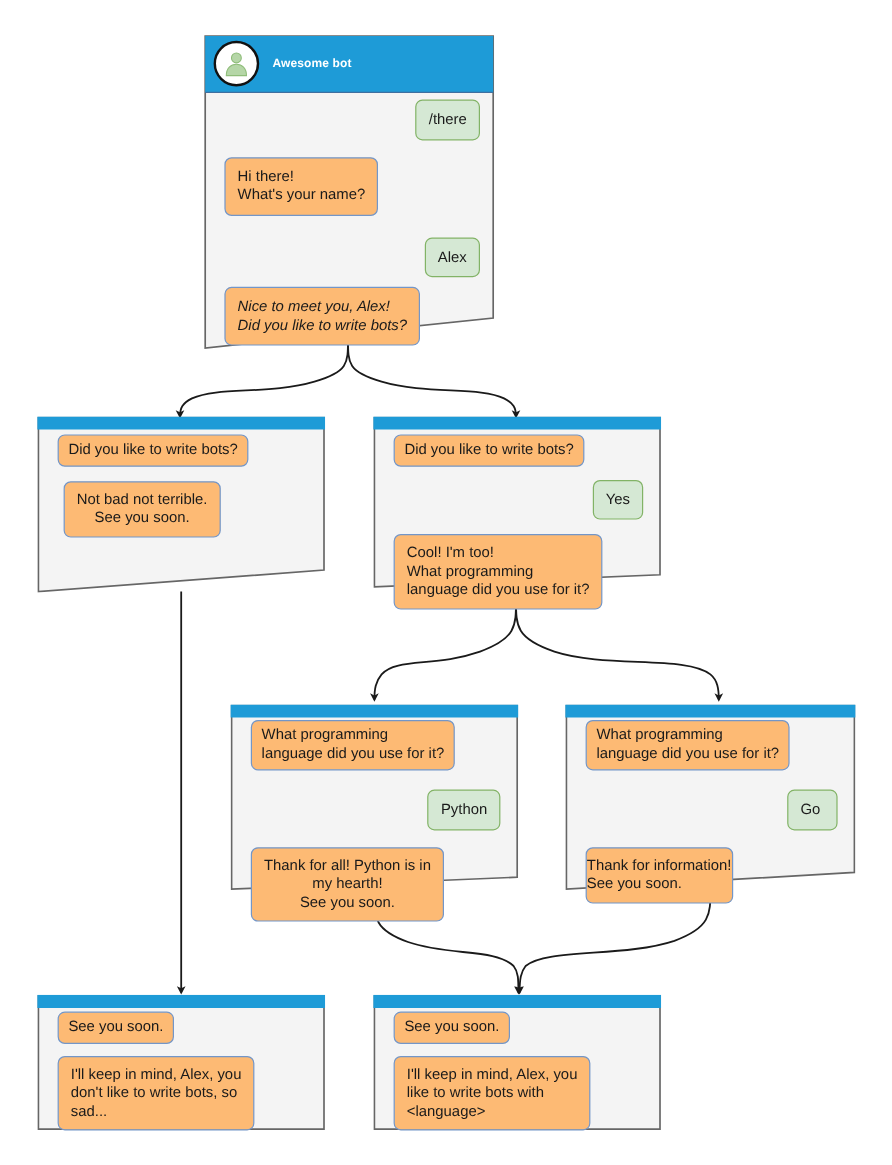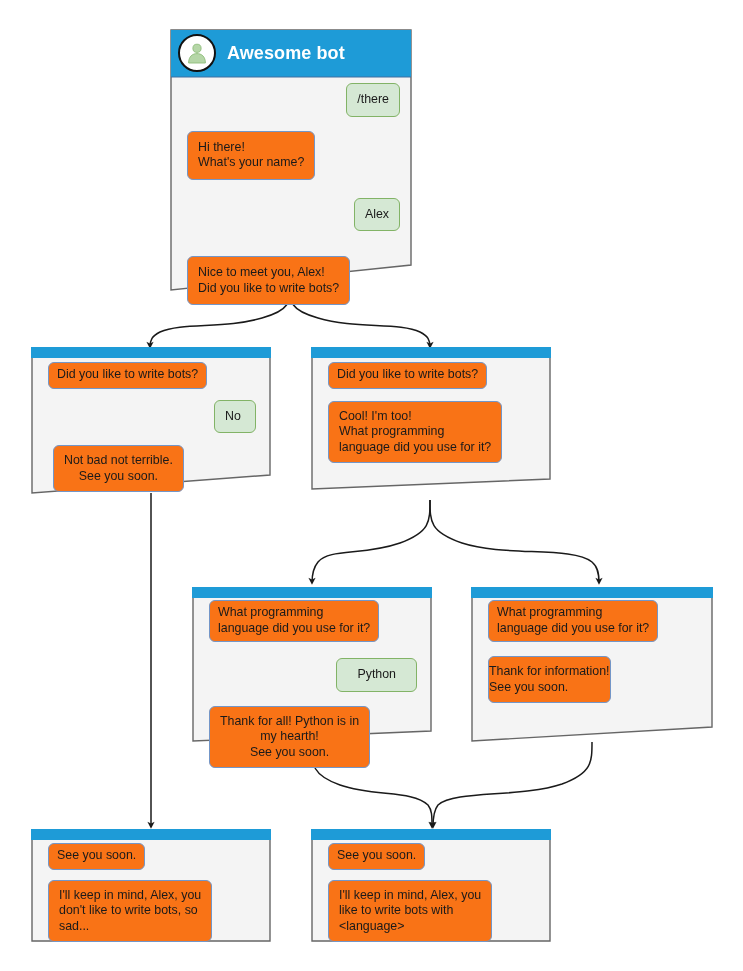--- a/index.html
+++ b/index.html
@@ -55,21 +55,21 @@
   .card-header {
     position: absolute;
     left: 0; top: 0;
     box-sizing: border-box;
     display: flex;
     align-items: center;
   }
   .card-title {
     color: #ffffff;
     font-weight: bold;
-    font-size: 18px;
+    font-size: 10px;
     letter-spacing: 0.1px;
     white-space: nowrap;
   }
   .avatar {
     width: 38px;
     height: 38px;
     border-radius: 50%;
     background: #ffffff;
     border: 2.2px solid #111111;
     box-sizing: border-box;
@@ -102,21 +102,21 @@
     font-size: 12.4px;
     line-height: 15.5px;
     color: #1a1a1a;
     border-radius: 6px;
     box-sizing: border-box;
     padding: 5px 8px 6px 8px;
     white-space: pre-line;
     max-width: 74%;
   }
   .bubble.bot {
-    background: #f97316;
+    background: #fdba74;
     border: 1px solid #7396c8;
   }
   .bubble.user {
     background: #d5e8d4;
     border: 1px solid #82b366;
     text-align: left;
   }
   .bubble.tight { padding: 4px 8px 5px 8px; }
 </style>
 </head>
@@ -164,58 +164,58 @@
         <div class="row user">
           <div class="bubble user" style="min-width:46px;padding:8px 10px;">/there</div>
         </div>
         <div class="row bot" style="margin-top:14px;">
           <div class="bubble bot" style="margin-left:5px;padding:8px 10px;">Hi there!
 What's your name?</div>
         </div>
         <div class="row user" style="margin-top:18px;justify-content:flex-end;">
           <div class="bubble user" style="min-width:46px;padding:8px 10px;">Alex</div>
         </div>
-        <div class="row bot" style="margin-top:25px;">
+        <div class="row bot" style="margin-top:8px;font-style:italic;">
           <div class="bubble bot" style="margin-left:5px;padding:8px 10px;max-width:88%;">Nice to meet you, Alex!
 Did you like to write bots?</div>
         </div>
       </div>
     </div>
   </div>
 
   <div class="card" style="left:31px; top:347px; width:240px; height:147px;">
     <svg class="card-shape" viewBox="0 0 240 147" preserveAspectRatio="none">
       <polygon points="1,1 239,1 239,128 1,146" fill="#f4f4f4" stroke="#666666" stroke-width="1.4"></polygon>
       <polygon points="0,0 240,0 240,11 0,11" fill="#1e9bd7" stroke="none"></polygon>
     </svg>
     <div class="card-inner">
       <div class="bubbles" style="top:15px;">
         <div class="row bot">
           <div class="bubble bot tight" style="margin-left:5px;max-width:90%;">Did you like to write bots?</div>
         </div>
-        <div class="row user" style="margin-top:11px;">
-          <div class="bubble user" style="min-width:42px;padding:8px 10px;margin-right:3px;">No</div>
-        </div>
         <div class="row bot" style="margin-top:12px;">
           <div class="bubble bot" style="margin-left:10px;padding:7px 10px;text-align:center;">Not bad not terrible.
 See you soon.</div>
         </div>
       </div>
     </div>
   </div>
 
   <div class="card" style="left:311px; top:347px; width:240px; height:143px;">
     <svg class="card-shape" viewBox="0 0 240 143" preserveAspectRatio="none">
       <polygon points="1,1 239,1 239,132 1,142" fill="#f4f4f4" stroke="#666666" stroke-width="1.4"></polygon>
       <polygon points="0,0 240,0 240,11 0,11" fill="#1e9bd7" stroke="none"></polygon>
     </svg>
     <div class="card-inner">
       <div class="bubbles" style="top:15px;">
         <div class="row bot">
           <div class="bubble bot tight" style="margin-left:5px;max-width:90%;">Did you like to write bots?</div>
+        </div>
+        <div class="row user" style="margin-top:11px;">
+          <div class="bubble user" style="min-width:42px;padding:8px 10px;margin-right:3px;">Yes</div>
         </div>
         <div class="row bot" style="margin-top:12px;">
           <div class="bubble bot" style="margin-left:5px;padding:7px 10px;max-width:92%;">Cool! I'm too!
 What programming
 language did you use for it?</div>
         </div>
       </div>
     </div>
   </div>
 
@@ -224,21 +224,21 @@
       <polygon points="1,1 239,1 239,144 1,154" fill="#f4f4f4" stroke="#666666" stroke-width="1.4"></polygon>
       <polygon points="0,0 240,0 240,11 0,11" fill="#1e9bd7" stroke="none"></polygon>
     </svg>
     <div class="card-inner">
       <div class="bubbles" style="top:13px;">
         <div class="row bot">
           <div class="bubble bot tight" style="margin-left:5px;max-width:92%;">What programming
 language did you use for it?</div>
         </div>
         <div class="row user" style="margin-top:16px;">
-          <div class="bubble user" style="padding:8px 20px;margin-right:3px;">Python</div>
+          <div class="bubble user" style="padding:8px 10px;margin-right:3px;">Python</div>
         </div>
         <div class="row bot" style="margin-top:14px;text-align:center;">
           <div class="bubble bot" style="margin-left:5px;padding:7px 10px;max-width:92%;">Thank for all! Python is in
 my hearth!
 See you soon.</div>
         </div>
       </div>
     </div>
   </div>
 
@@ -246,20 +246,23 @@
     <svg class="card-shape" viewBox="0 0 242 155" preserveAspectRatio="none">
       <polygon points="1,1 241,1 241,140 1,154" fill="#f4f4f4" stroke="#666666" stroke-width="1.4"></polygon>
       <polygon points="0,0 242,0 242,11 0,11" fill="#1e9bd7" stroke="none"></polygon>
     </svg>
     <div class="card-inner">
       <div class="bubbles" style="top:13px;">
         <div class="row bot">
           <div class="bubble bot tight" style="margin-left:5px;max-width:92%;">What programming
 language did you use for it?</div>
         </div>
+        <div class="row user" style="margin-top:16px;">
+          <div class="bubble user" style="min-width:42px;padding:8px 10px;margin-right:3px;">Go</div>
+        </div>
         <div class="row bot" style="margin-top:14px;">
           <div class="bubble bot" style="margin-left:5px;padding:7px 0;max-width:92%;">Thank for information!
 See you soon.</div>
         </div>
       </div>
     </div>
   </div>
 
   <div class="card" style="left:31px; top:829px; width:240px; height:113px;">
     <svg class="card-shape" viewBox="0 0 240 113" preserveAspectRatio="none">

